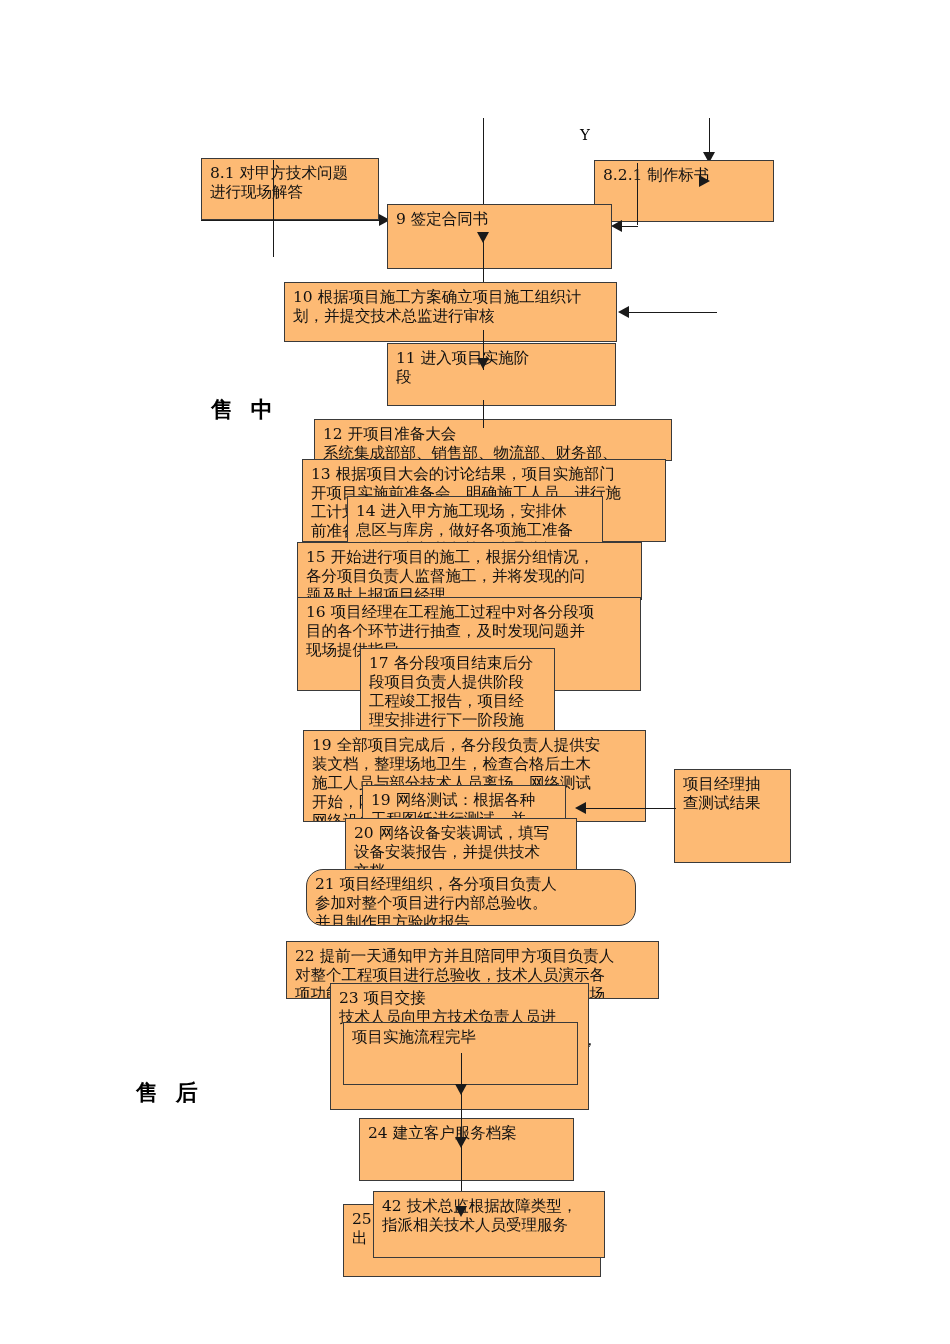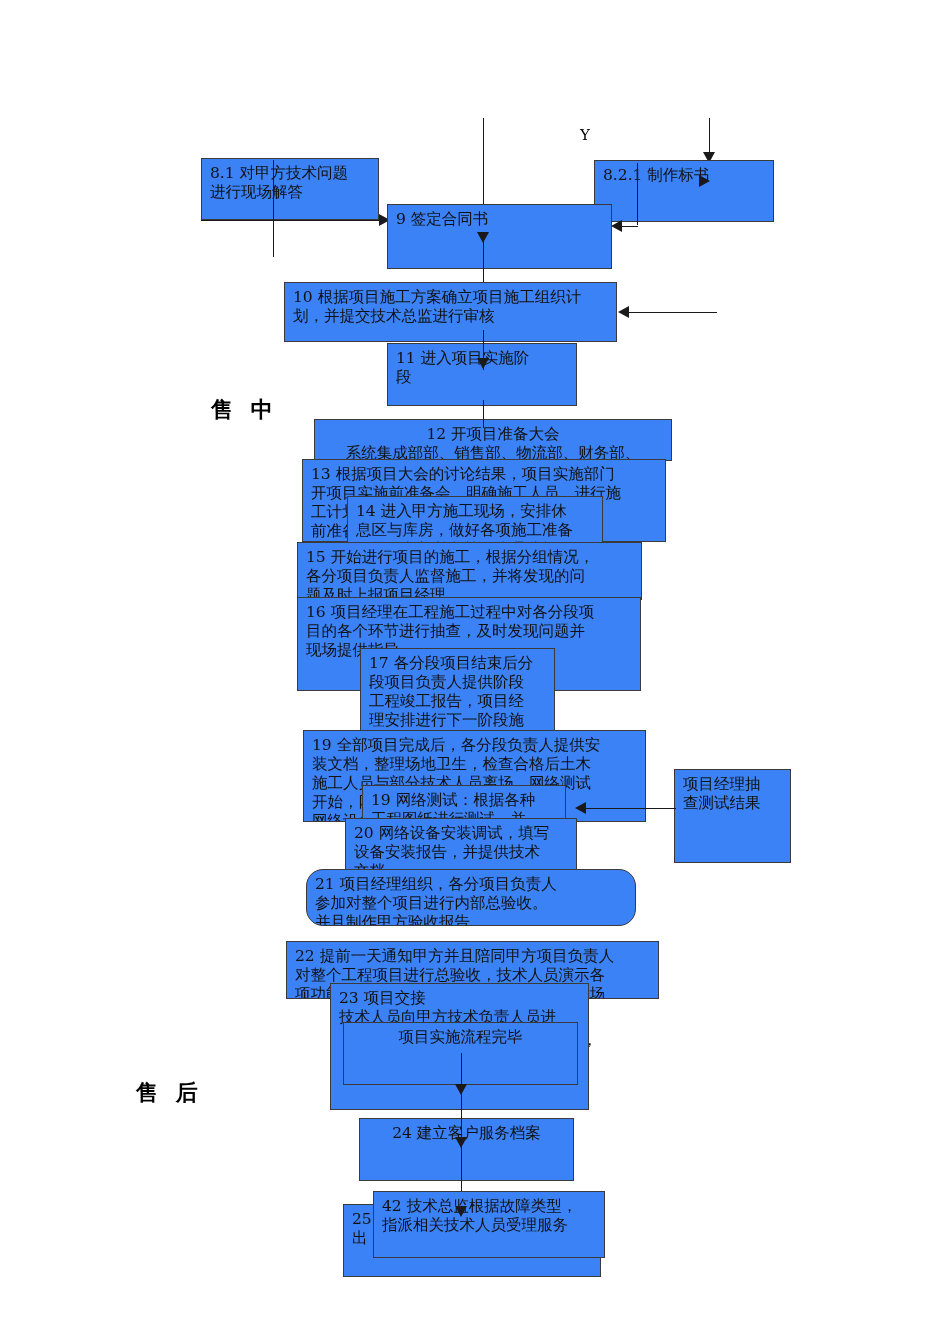--- a/index.html
+++ b/index.html
@@ -16,31 +16,31 @@
     position: relative;
     width: 950px;
     height: 1344px;
     background: #ffffff;
     overflow: hidden;
   }
   .box {
     position: absolute;
     box-sizing: border-box;
     border: 1.4px solid #3a3a3a;
-    background: #3b82f6;
+    background: #fdba74;
     font-size: 15.5px;
     line-height: 1.23;
     color: #111111;
     padding: 5px 8px 2px 8px;
     overflow: hidden;
     white-space: pre-wrap;
     font-family: "DejaVu Serif", "Liberation Serif", serif;
   }
   .box.center {
-    text-align: center;
+    text-align: left;
   }
   .box.justify {
     text-align: justify;
     text-align-last: left;
   }
   .vline {
     position: absolute;
     width: 0;
     border-left: 1.5px solid #1a1a1a;
     background: transparent;
@@ -140,21 +140,21 @@
   <div class="arrow-down" style="left:477px; top:232px;"></div>
 
   <div class="vline" style="left:483px; top:238px; height:90px;"></div>
 
   <div class="box justify" style="left:284px; top:282px; width:333px; height:60px;">10 根据项目施工方案确立项目施工组织计
 划，并提交技术总监进行审核</div>
 
   <div class="hline" style="left:629px; top:312px; width:88px;"></div>
   <div class="arrow-left" style="left:618px; top:306px;"></div>
 
-  <div class="box" style="left:387px; top:343px; width:190px; height:63px;">11 进入项目实施阶
+  <div class="box" style="left:387px; top:343px; width:229px; height:63px;">11 进入项目实施阶
 段</div>
   <div class="vline" style="left:483px; top:330px; height:40px;"></div>
   <div class="arrow-down" style="left:477px; top:358px;"></div>
 
   <div class="phase-label" style="left:211px; top:395px;">售 中</div>
 
   <div class="box center" style="left:314px; top:419px; width:358px; height:42px;">12 开项目准备大会
 系统集成部部、销售部、物流部、财务部、</div>
   <div class="vline" style="left:483px; top:400px; height:28px;"></div>
 

